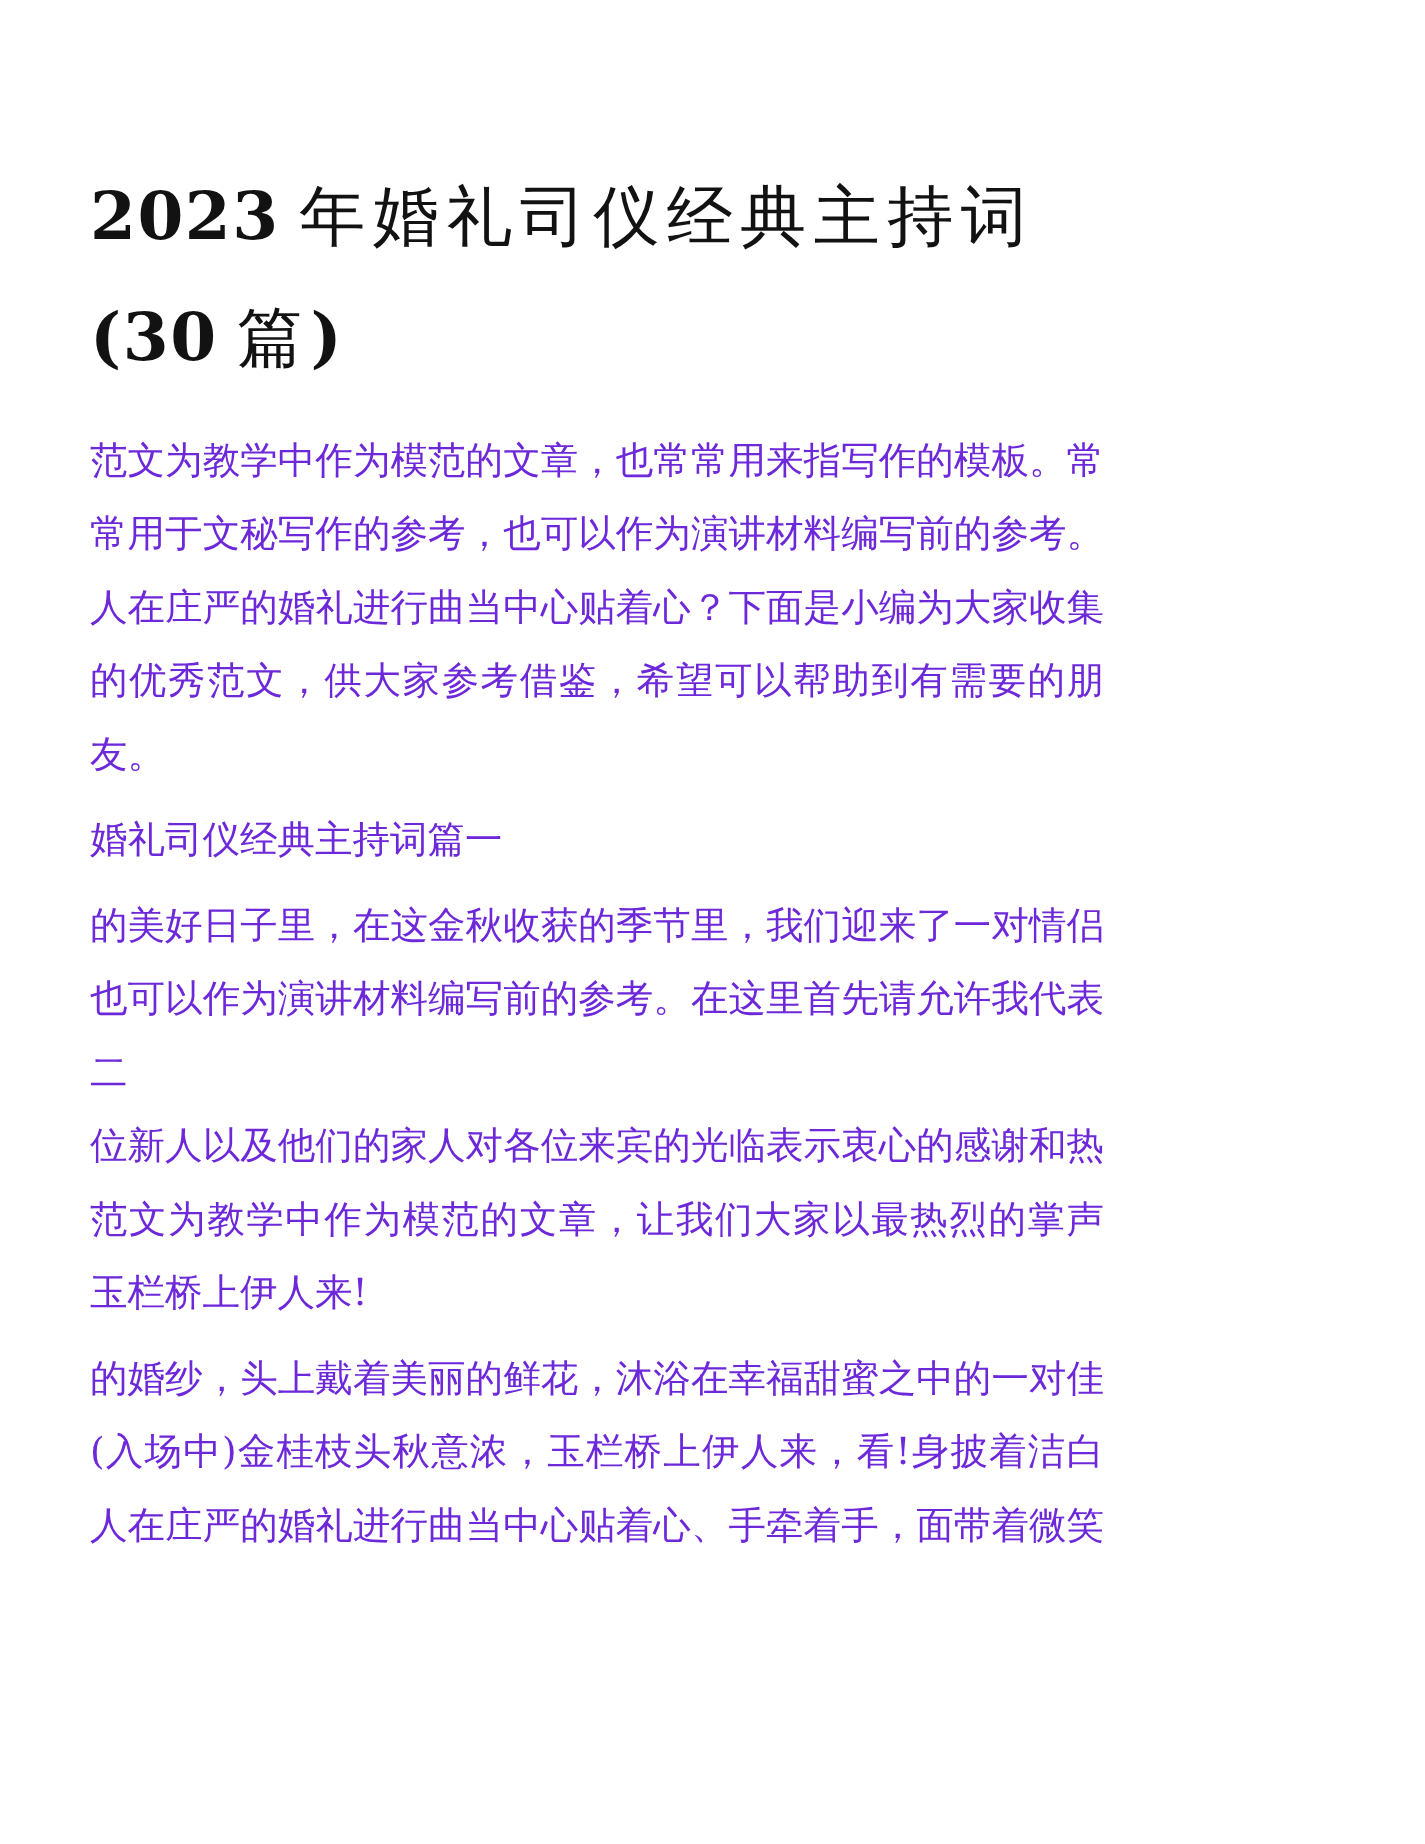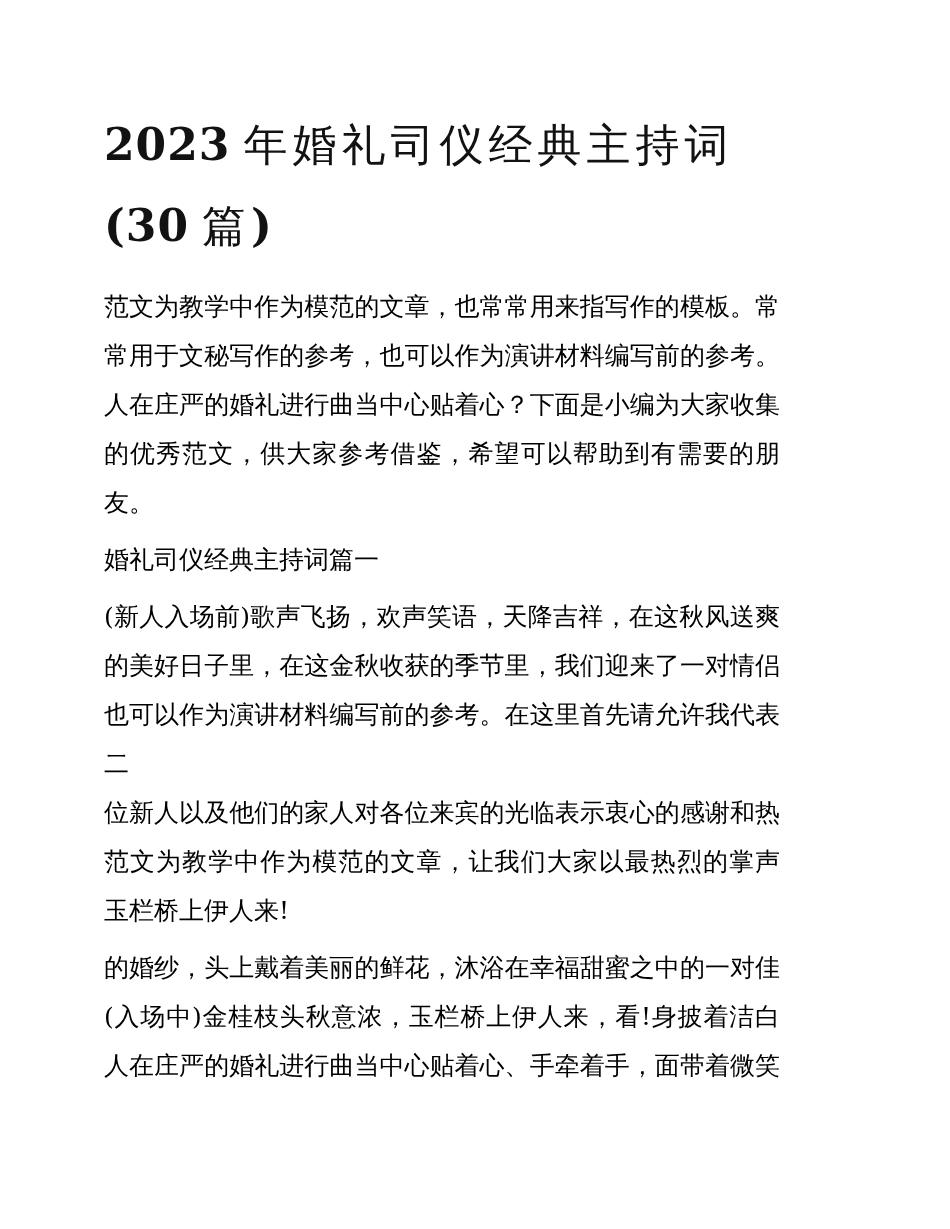--- a/index.html
+++ b/index.html
@@ -10,21 +10,21 @@
   body {
     width: 950px;
     height: 1229px;
     overflow: hidden;
     font-family: "DejaVu Serif", "Liberation Serif", serif;
   }
   .page {
     box-sizing: border-box;
     width: 950px;
     height: 1229px;
-    padding: 104px 135px 0 104px;
+    padding: 104px 135px 0 60px;
     background: #ffffff;
   }
   
   .title {
     margin: 0 0 16px 0;
     color: #121212;
     font-weight: bold;
     font-size: 44px;
     line-height: 81px;
   }
@@ -35,21 +35,21 @@
     letter-spacing: 1px;
   }
   .t-cjk {
     font-weight: normal;
     letter-spacing: 5px;
   }
   .gap { margin-left: 13px; }
   
   .content {
     width: 676px;
-    color: #000000;
+    color: #6d28d9;
     font-size: 25px;
     line-height: 49px;
     text-align: justify;
   }
   .para { margin: 0 0 8px 0; }
   .line { min-height: 49px; }
   .jl { text-align-last: justify; }
   .end { text-align: left; text-align-last: left; }
 </style>
 </head>
@@ -70,21 +70,20 @@
       <div class="line jl">人在庄严的婚礼进行曲当中心贴着心？下面是小编为大家收集</div>
       <div class="line jl">的优秀范文，供大家参考借鉴，希望可以帮助到有需要的朋</div>
       <div class="line end">友。</div>
     </div>
 
     <div class="para">
       <div class="line end">婚礼司仪经典主持词篇一</div>
     </div>
 
     <div class="para">
-      <div class="line jl">(新人入场前)歌声飞扬，欢声笑语，天降吉祥，在这秋风送爽</div>
       <div class="line jl">的美好日子里，在这金秋收获的季节里，我们迎来了一对情侣</div>
       <div class="line jl">也可以作为演讲材料编写前的参考。在这里首先请允许我代表二</div>
       <div class="line jl">位新人以及他们的家人对各位来宾的光临表示衷心的感谢和热</div>
       <div class="line jl">范文为教学中作为模范的文章，让我们大家以最热烈的掌声</div>
       <div class="line end">玉栏桥上伊人来!</div>
     </div>
 
     <div class="para">
       <div class="line jl">的婚纱，头上戴着美丽的鲜花，沐浴在幸福甜蜜之中的一对佳</div>
       <div class="line jl">(入场中)金桂枝头秋意浓，玉栏桥上伊人来，看!身披着洁白</div>

